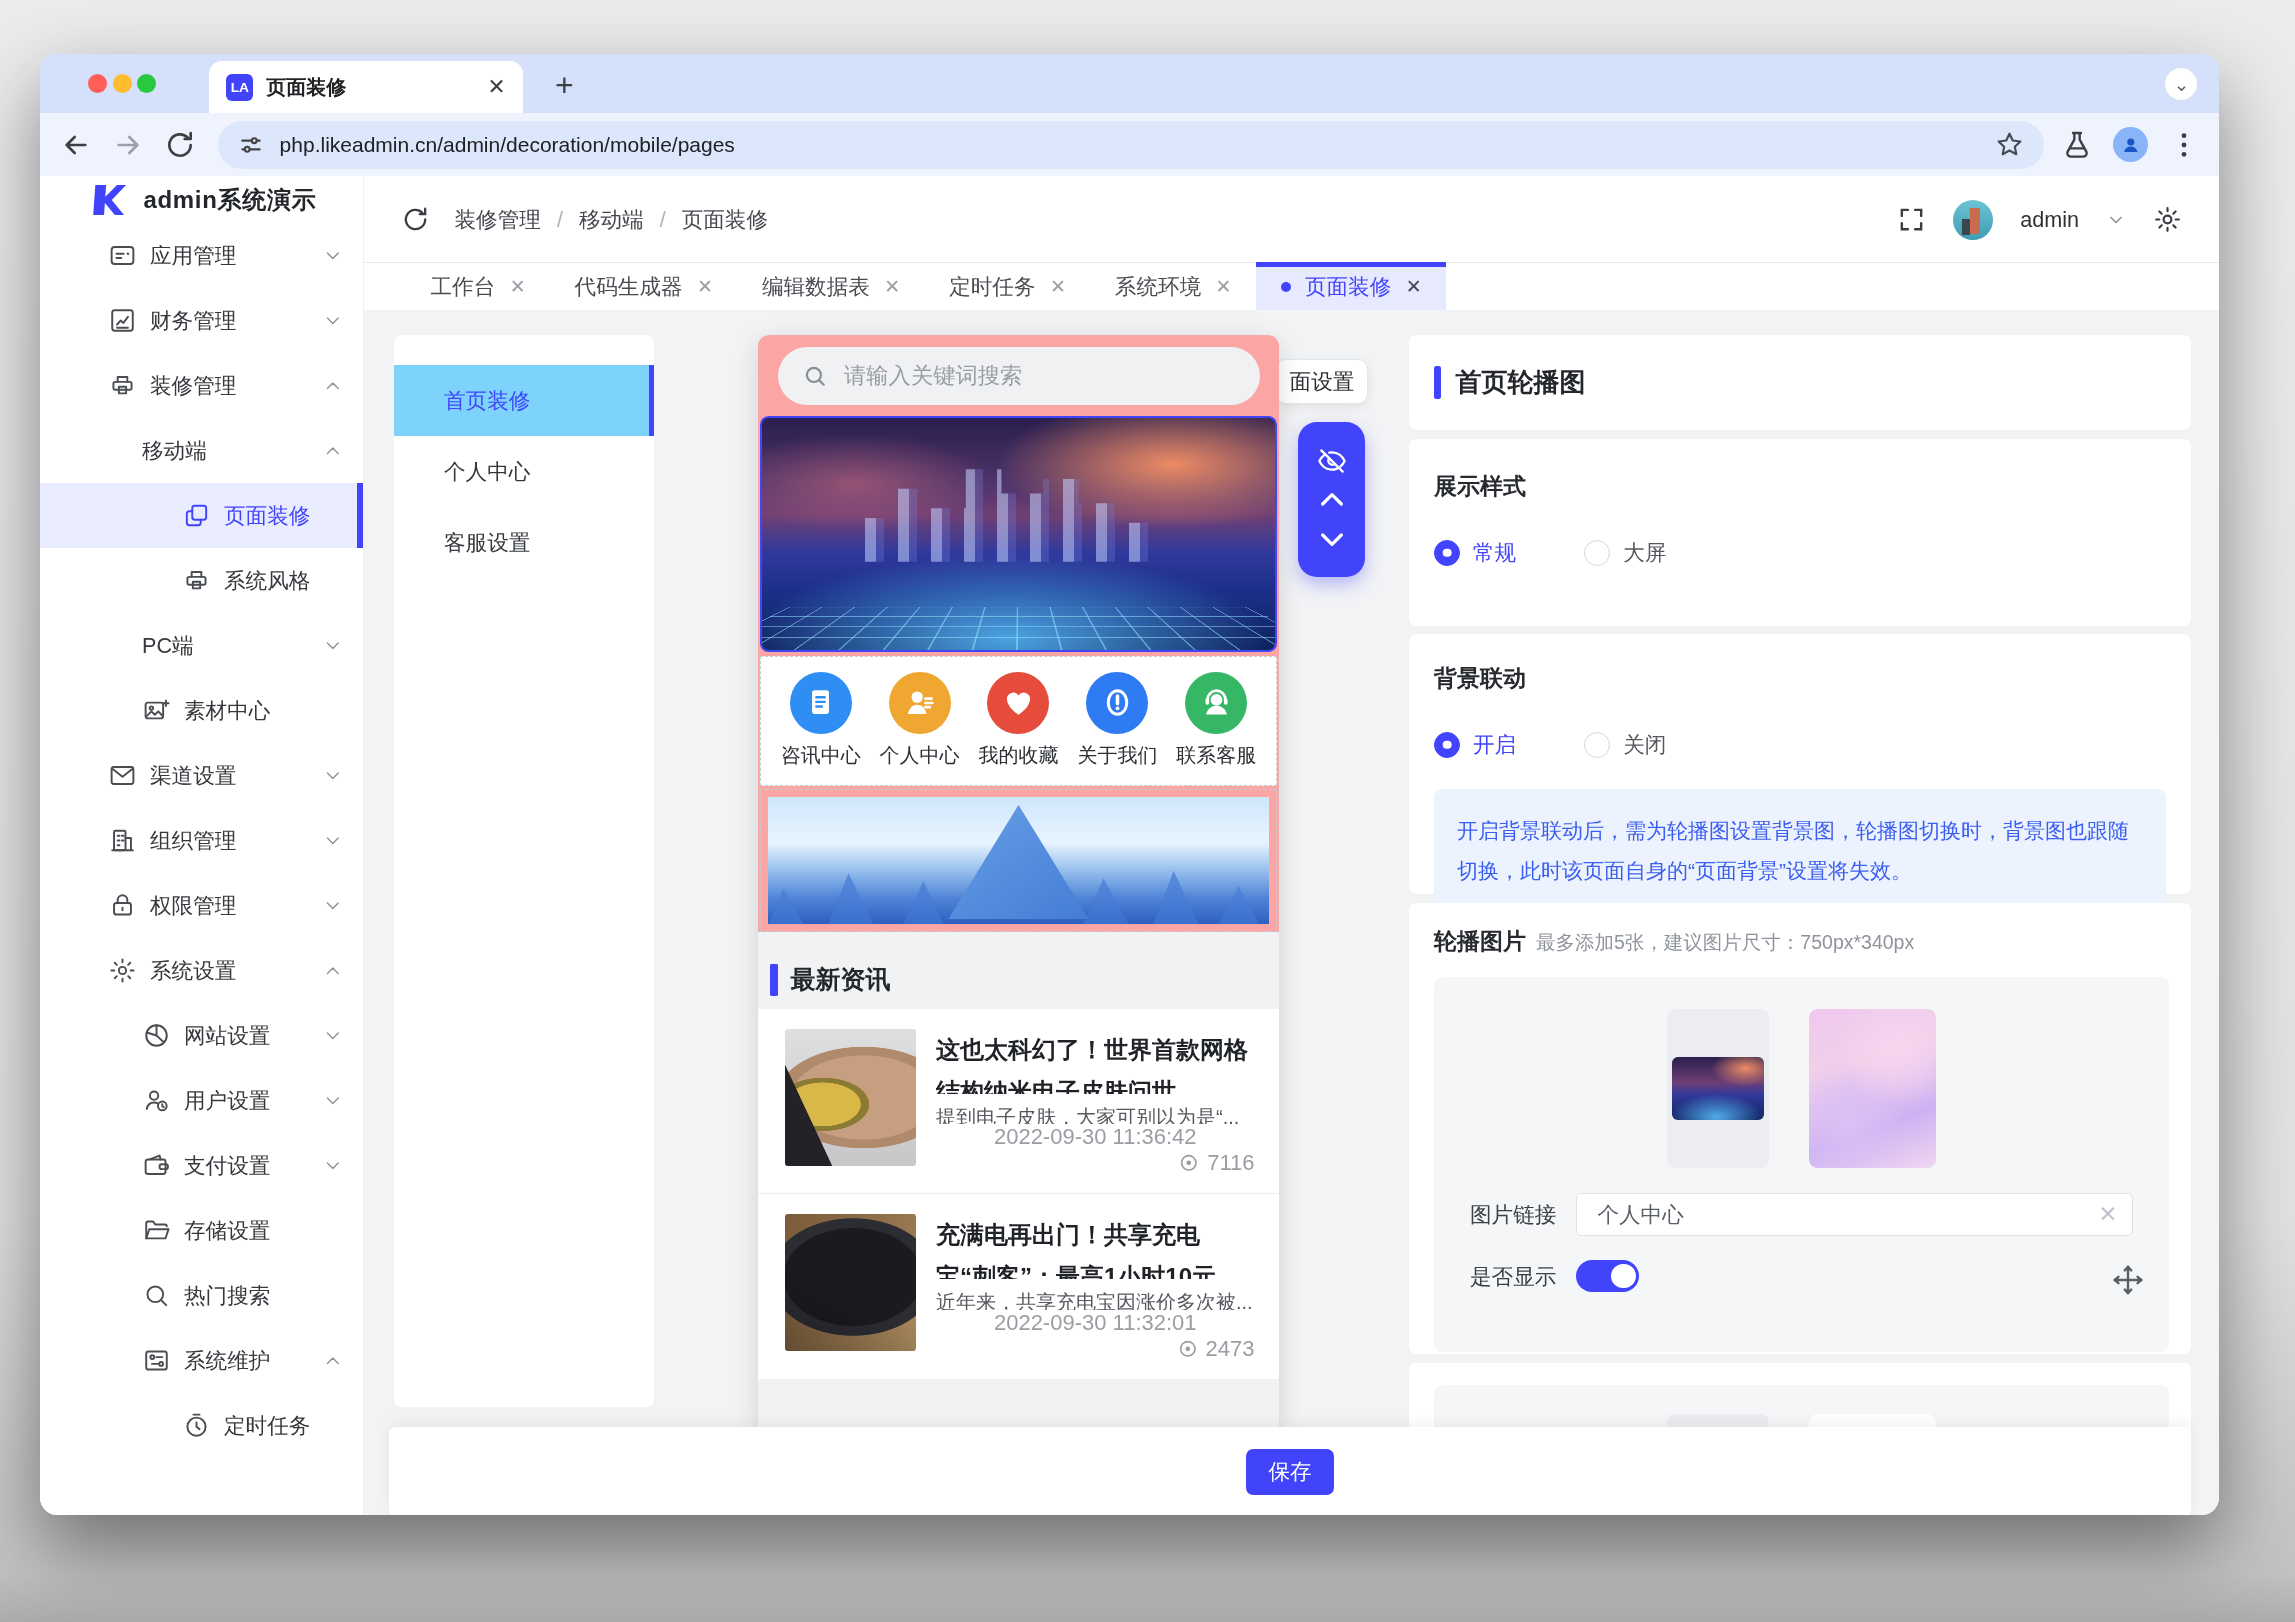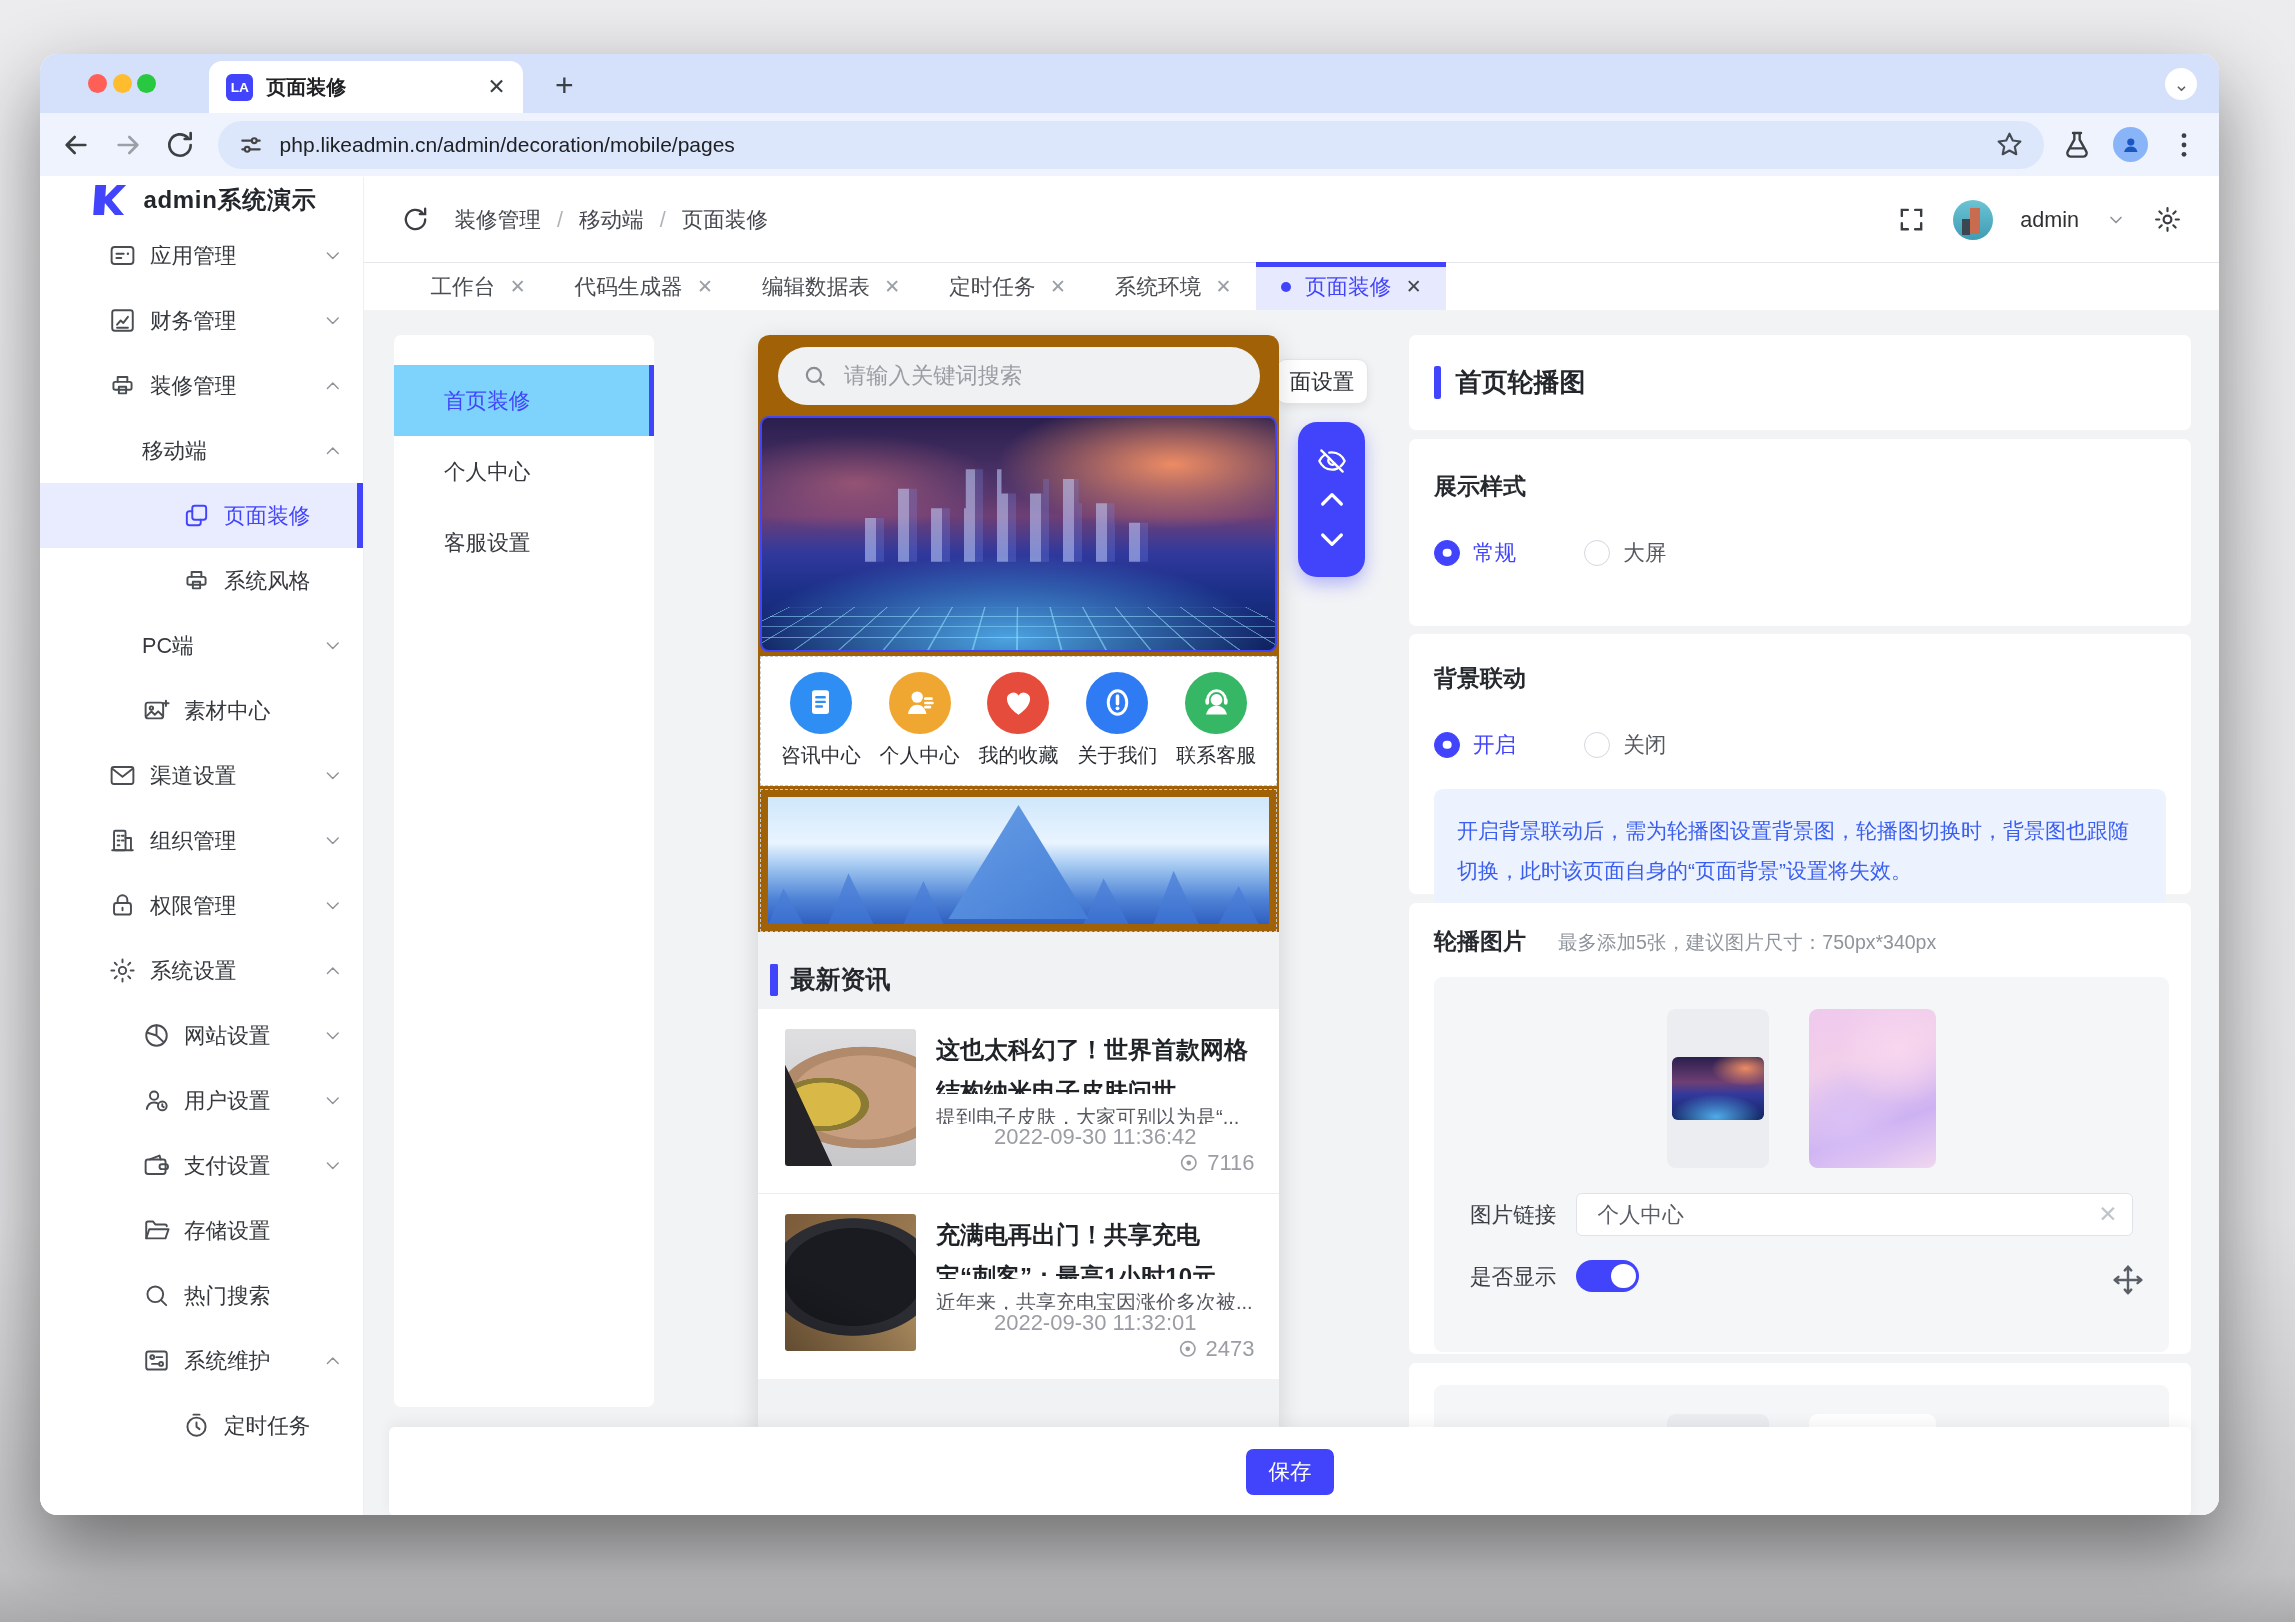--- a/index.html
+++ b/index.html
@@ -66,21 +66,21 @@
   .ttab.active::before{content:"";position:absolute;left:0;right:0;top:-1.4px;height:5px;background:#4144fb;}
   .ttab.active .dot{width:10px;height:10px;border-radius:50%;background:#4144fb;}
   .ttab.active .x{color:#45484e;}
   .content{position:absolute;left:0;top:133px;right:0;bottom:0;background:#f2f3f5;}
   
   .pages-card{position:absolute;left:30px;top:25px;width:260px;height:1072px;background:#fff;border-radius:7.2px;padding-top:30px;}
   .p-item{height:71px;display:flex;align-items:center;padding-left:50px;font-size:21.6px;color:#35383d;position:relative;}
   .p-item.active{background:#7dd3fc;color:#4144fb;}
   .p-item.active::after{content:"";position:absolute;right:0;top:0;bottom:0;width:5px;background:#4144fb;}
   
-  .phone{position:absolute;left:394px;top:25px;width:521px;height:1092px;background:#a16207;border-radius:11.5px 11.5px 0 0;
+  .phone{position:absolute;left:394px;top:25px;width:521px;height:1092px;background:#fca5a5;border-radius:11.5px 11.5px 0 0;
     box-shadow:0 7.2px 26px rgba(0,0,0,.14);z-index:2;overflow:hidden;display:flex;flex-direction:column;}
   .ph-header{height:81px;flex:none;display:flex;align-items:center;padding:0 19.5px;}
   .searchpill{height:58px;flex:1;background:#f0f1f3;border-radius:29px;display:flex;align-items:center;padding:0 24.5px;gap:16px;}
   .searchpill .icon{width:26px;height:26px;color:#8a8d92;}
   .ph-placeholder{font-size:22.3px;color:#9a9da3;}
   .banner1{height:236px;margin:0 2.2px;flex:none;border:2.2px solid #4144fb;border-radius:8.7px;position:relative;overflow:hidden;
     background:radial-gradient(55% 45% at 80% 20%,rgba(255,150,100,.9),rgba(255,120,90,0) 62%),
       radial-gradient(45% 35% at 18% 28%,rgba(255,130,130,.4),transparent 60%),
       radial-gradient(70% 50% at 48% 95%,rgba(90,195,255,.8),transparent 72%),
       linear-gradient(180deg,#2a1f4e 0%,#51356c 30%,#6e3f74 42%,#31399c 58%,#1b2f88 75%,#10235f 100%);}
@@ -144,21 +144,21 @@
   .flabel{font-size:23px;font-weight:bold;color:#26292e;}
   .radios{display:flex;align-items:center;gap:68px;margin-top:36px;}
   .radio{display:flex;align-items:center;gap:13px;font-size:21.6px;color:#55585e;}
   .rdot{width:26px;height:26px;border-radius:50%;border:1.4px solid #d3d7dd;background:#fff;position:relative;flex:none;}
   .radio.sel{color:#4144fb;}
   .radio.sel .rdot{border-color:#4144fb;background:#4144fb;}
   .radio.sel .rdot::after{content:"";position:absolute;left:50%;top:50%;width:8.7px;height:8.7px;border-radius:50%;
     background:#fff;transform:translate(-50%,-50%);}
   .tipbox{margin-top:30px;background:#ecf2fe;border-radius:8.7px;padding:21.6px 23px;
     font-size:21px;line-height:40px;color:#3a5ef0;}
-  .c4head{display:flex;align-items:baseline;gap:32px;}
+  .c4head{display:flex;align-items:baseline;gap:10px;}
   .c4note{font-size:19.5px;color:#8f939b;}
   .c4inner{margin-top:20px;height:375px;background:#f5f6f8;border-radius:8.7px;position:relative;}
   .thumbs{display:flex;justify-content:center;gap:40px;padding-top:32px;}
   .lpill{width:102px;height:159px;background:#ebedf0;border-radius:8.7px;position:relative;}
   .mini-banner{position:absolute;left:5px;top:48px;width:92px;height:63px;border-radius:5.8px;overflow:hidden;
     background:radial-gradient(60% 45% at 80% 18%,rgba(255,150,100,.9),transparent 62%),
       radial-gradient(70% 50% at 48% 95%,rgba(90,195,255,.85),transparent 72%),
       linear-gradient(180deg,#2a1f4e 0%,#6e3f74 40%,#31399c 60%,#10235f 100%);}
   .rthumb{width:127px;height:159px;border-radius:8.7px;overflow:hidden;
     background:radial-gradient(80% 60% at 70% 25%,#f7d6f0,transparent 60%),

